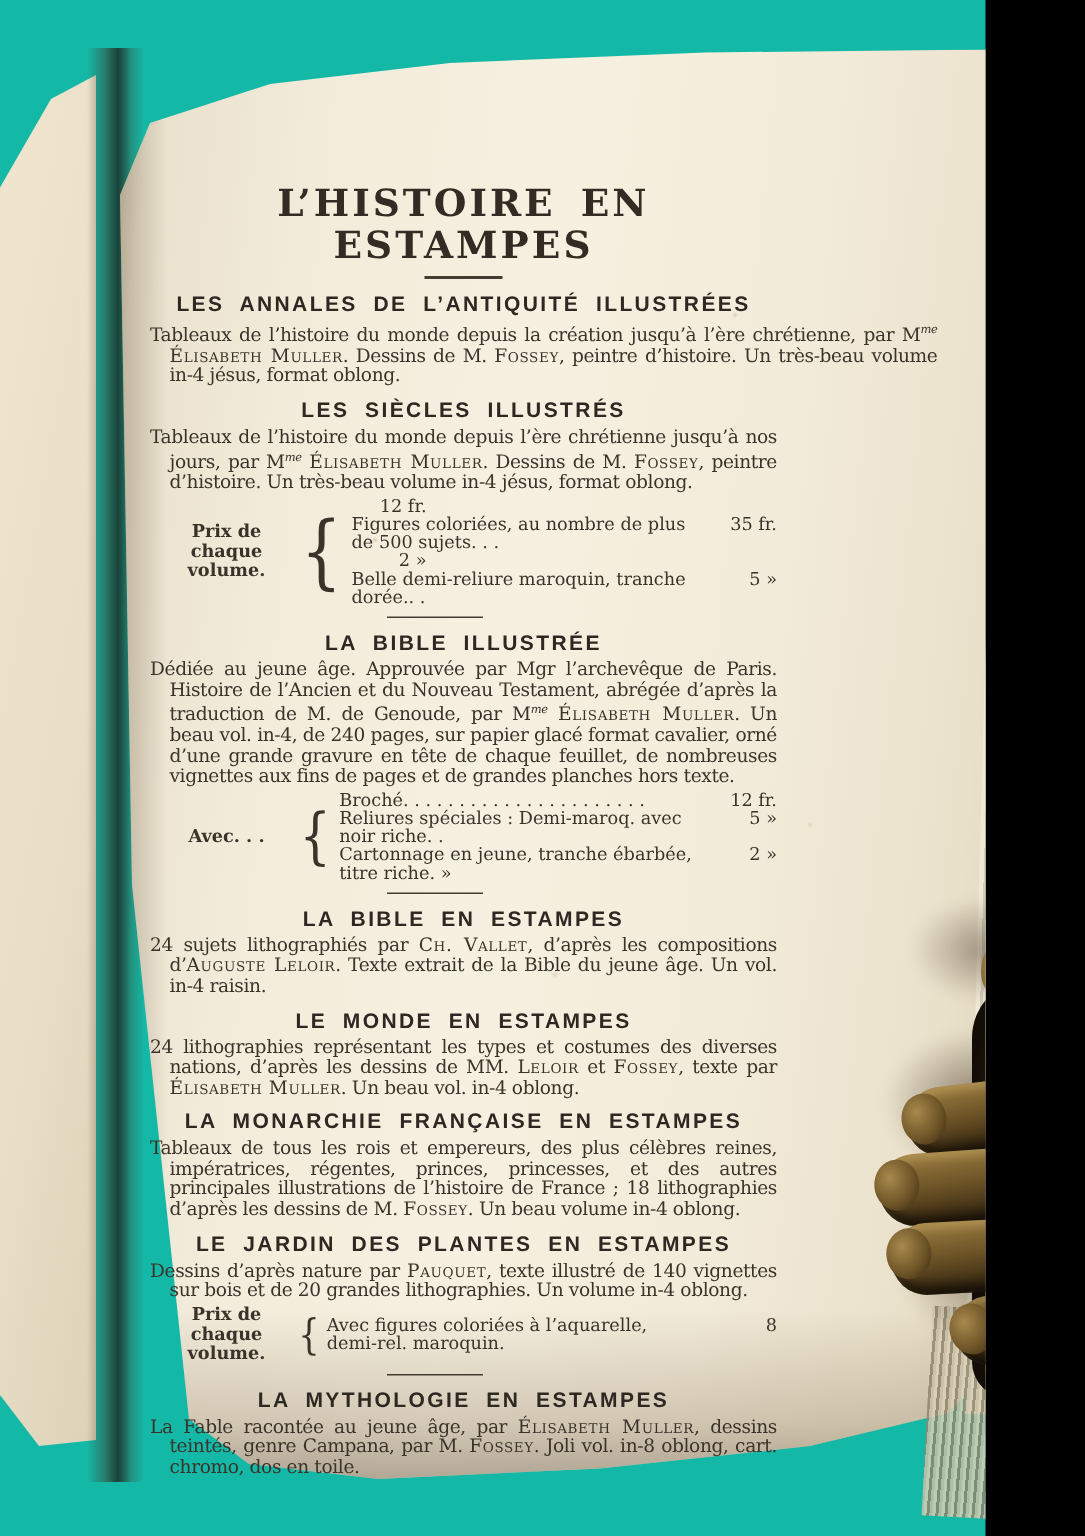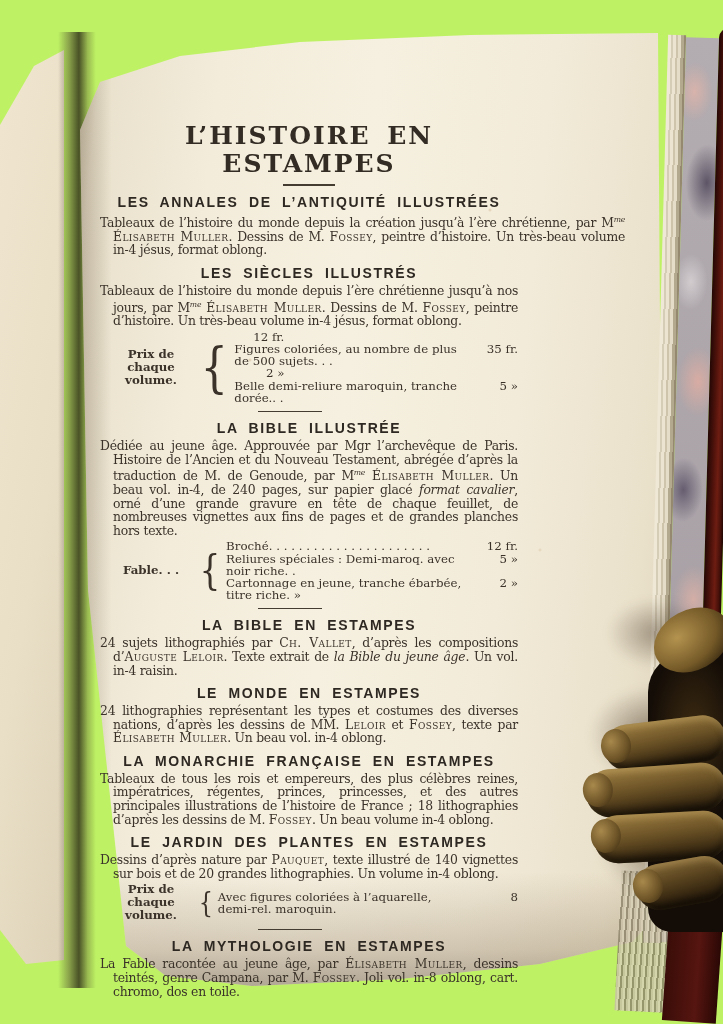--- a/index.html
+++ b/index.html
@@ -1,16 +1,16 @@
 <!DOCTYPE html>
 <html><head>
 <meta charset="utf-8">
 <style>
   html,body{margin:0;padding:0;background:#000;}
-  .stage{position:relative;width:723px;height:1024px;background:#bef264;overflow:hidden;
+  .stage{position:relative;width:657px;height:1024px;background:#14b8a6;overflow:hidden;
          font-family:"DejaVu Serif",serif;}
 
   
   .left-page{position:absolute;left:0;top:30px;width:64px;height:962px;
     background:linear-gradient(100deg,#f0e6d0 0%,#e9dfc6 55%,#ddd2b8 100%);
     clip-path:polygon(0 95px,34px 36px,64px 20px,64px 930px,26px 934px,0 900px);}
   .gutter{position:absolute;left:58px;top:32px;width:38px;height:956px;
     background:linear-gradient(90deg,rgba(30,22,15,0) 0%,rgba(70,58,42,.45) 30%,
       rgba(28,20,14,.72) 55%,rgba(70,56,38,.30) 78%,rgba(0,0,0,0) 100%);}
   .main-page{position:absolute;left:70px;top:30px;width:594px;height:968px;
@@ -76,21 +76,21 @@
   .text-layer{position:absolute;left:100px;top:122px;width:418px;z-index:5;color:#3b332a;}
   h1.title{margin:0;font:700 25px/1.1 "DejaVu Serif",serif;letter-spacing:2px;word-spacing:6px;
     text-align:center;color:#332c24;}
   .title-rule{width:52px;border:0;border-top:2px solid #443b31;margin:7px auto 0;}
   h2.sec-h{margin:8px 0 0;font:700 14px/17px "Liberation Sans",sans-serif;letter-spacing:1.6px;
     word-spacing:5px;text-align:center;color:#2e2822;}
   p.body{margin:2px 0 0;font-size:12.4px;line-height:13.6px;text-align:justify;
     padding-left:13px;text-indent:-13px;letter-spacing:-0.25px;}
   p.wide{width:512px;}
   .seg-sc{font-variant:small-caps;letter-spacing:.4px;}
-  .seg-i{font-style:italic;}
+  .seg-i{}
   .seg-sup{font-size:.62em;vertical-align:super;font-style:italic;}
   .pricing{display:flex;align-items:center;margin:3px 0 0 6px;}
   .price-label{flex:0 0 90px;text-align:center;font-size:11.8px;line-height:13px;white-space:pre-line;font-weight:bold;}
   .brace{flex:0 0 auto;margin:0 3px 0 1px;font-family:"DejaVu Serif",serif;font-weight:400;
     transform:scaleX(.8);}
   .b4{font-size:54px;line-height:49px;}
   .b3{font-size:41px;line-height:37px;}
   .b2{font-size:28px;line-height:25px;}
   .price-items{flex:1;}
   .price-row{display:flex;font-size:11.8px;line-height:12.2px;}
@@ -148,21 +148,21 @@
           </div>
         </div>
       </div>
       <hr class="rule">
     </section>
 
     <section>
       <h2 class="sec-h">LA BIBLE ILLUSTRÉE</h2>
       <p class="body"><span>Dédiée au jeune âge. Approuvée par Mgr l’archevêque de Paris. Histoire de l’Ancien et du Nouveau Testament, abrégée d’après la traduction de M. de Genoude, par M</span><span class="seg-sup">me</span><span> </span><span class="seg-sc">Élisabeth Muller</span><span>. Un beau vol. in-4, de 240 pages, sur papier glacé </span><span class="seg-i">format cavalier</span><span>, orné d’une grande gravure en tête de chaque feuillet, de nombreuses vignettes aux fins de pages et de grandes planches hors texte.</span></p>
       <div class="pricing">
-        <div class="price-label">Fable. . .</div>
+        <div class="price-label">Avec. . .</div>
         <div class="brace b3">{</div>
         <div class="price-items">
           <div class="price-row">
             <span class="pi-text">Broché. . . . . . . . . . . . . . . . . . . . . .</span>
             <span class="pi-price">12 fr.</span>
           </div>
           <div class="price-row">
             <span class="pi-text">Reliures spéciales : Demi-maroq. avec noir riche. .</span>
             <span class="pi-price">5 »</span>
           </div>

